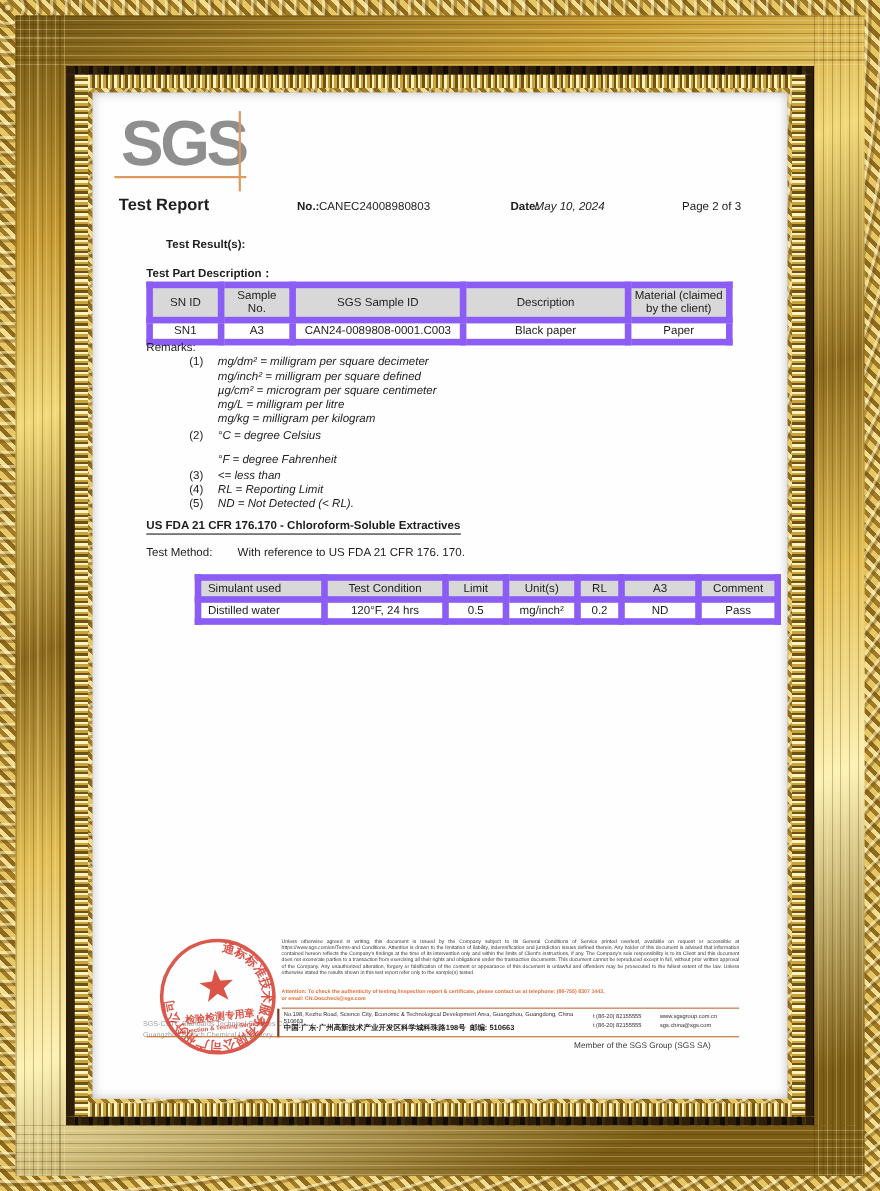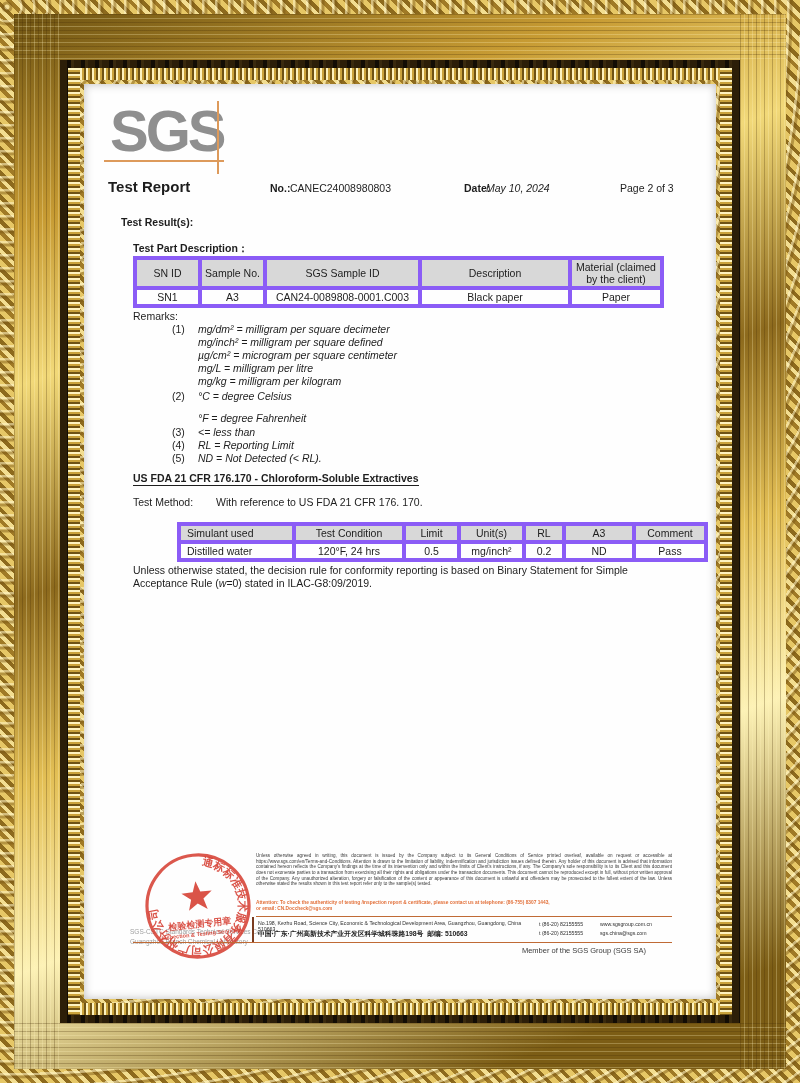--- a/index.html
+++ b/index.html
@@ -36,21 +36,21 @@
   .sgs-text{font-weight:bold;font-size:58px;letter-spacing:-3px;color:#8f8f8f;line-height:1;}
   .logo-hline{position:absolute;height:2px;background:#dd9a5b;}
   .logo-vline{position:absolute;width:2px;background:#dd9a5b;}
 
   .title{font-size:15px;font-weight:bold;}
   .lbl{font-weight:bold;font-size:10.5px;padding-left:16px;}
   .val{font-size:10.5px;}
   .h-bold{font-size:10.5px;font-weight:bold;}
 
   table{border-collapse:collapse;font-size:10.5px;}
-  th,td{border:4px solid #8b5cf6;padding:1px 3px;text-align:center;vertical-align:middle;}
+  th,td{border:6px solid #8b5cf6;padding:1px 3px;text-align:center;vertical-align:middle;}
   th{background:#d8d8d8;font-weight:normal;}
   .t2 td.lft,.t2 th.lft{text-align:left;padding-left:6px;}
 
   .remark-line{font-size:10.5px;line-height:13px;white-space:pre;}
   .rem-num{position:absolute;left:88px;width:26px;}
   .rem-txt{position:absolute;left:114px;font-style:italic;}
 
   .fda-head{font-size:10.5px;font-weight:bold;border-bottom:1.3px solid #1d1d1d;display:inline-block;padding-bottom:1px;}
   .para{font-size:10.5px;line-height:13px;}
 
@@ -91,21 +91,21 @@
     <div class="logo-hline" style="left:20px;top:76px;width:120px;"></div>
     <div class="logo-vline" style="left:133px;top:17px;height:73px;"></div>
 
     <div class="abs title" style="left:24px;top:94px;">Test Report</div>
     <div class="abs lbl" style="left:170px;top:98px;">No.:</div>
     <div class="abs val" style="left:206px;top:98px;">CANEC24008980803</div>
     <div class="abs lbl" style="left:364px;top:98px;">Date:</div>
     <div class="abs val" style="left:402px;top:98px;font-style:italic;">May 10, 2024</div>
     <div class="abs val" style="left:536px;top:98px;">Page 2 of 3</div>
 
-    <div class="abs h-bold" style="left:37px;top:132px;">Test Result(s):</div>
+    <div class="abs h-bold" style="left:67px;top:132px;">Test Result(s):</div>
     <div class="abs h-bold" style="left:49px;top:158px;">Test Part Description：</div>
 
     <table class="abs" style="left:49px;top:172px;width:527px;table-layout:fixed;">
       <colgroup>
           <col style="width:65px">
           <col style="width:65px">
           <col style="width:155px">
           <col style="width:150px">
           <col style="width:92px">
         </colgroup>
@@ -175,23 +175,20 @@
         <td>120°F, 24 hrs</td>
         <td>0.5</td>
         <td>mg/inch²</td>
         <td>0.2</td>
         <td>ND</td>
         <td>Pass</td>
       </tr>
     </tbody>
       </table>
 
-    <div class="abs para" style="left:49px;top:480px;width:530px;">
-      <span>Unless otherwise stated, the decision rule for conformity reporting is based on Binary Statement for Simple Acceptance Rule (</span><i>w</i><span>=0) stated in ILAC-G8:09/2019.</span>
-    </div>
 
     <div class="abs gray-co" style="left:46px;top:843px;width:215px;">SGS-CSTC Standards Technical Services Co., Ltd.</div>
     <div class="abs gray-co" style="left:46px;top:853px;width:215px;">Guangzhou Branch Chemical Laboratory</div>
 
     <div class="abs stamp-wrap" style="left:58px;top:766px;width:112px;height:112px;">
       <svg width="112" height="112" viewBox="0 0 112 112">
         <defs>
             <path id="ringpath" d="M 56,15 A 41,41 0 1,1 55.9,15"></path>
           </defs>
         <circle cx="56" cy="56" r="51" fill="none" stroke="#d4372a" stroke-width="3.2" opacity="0.9"></circle>

